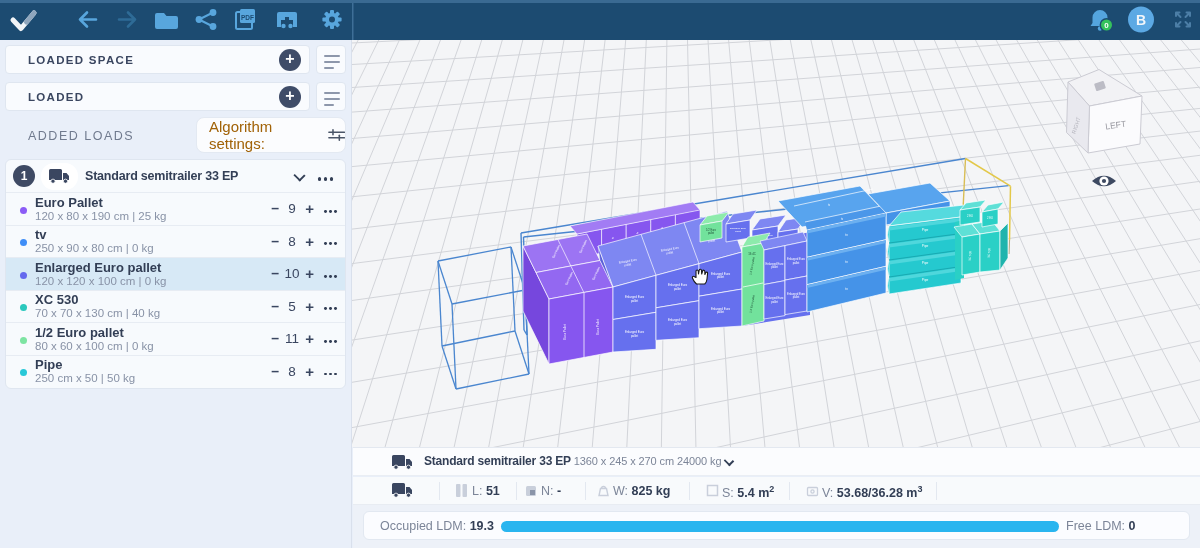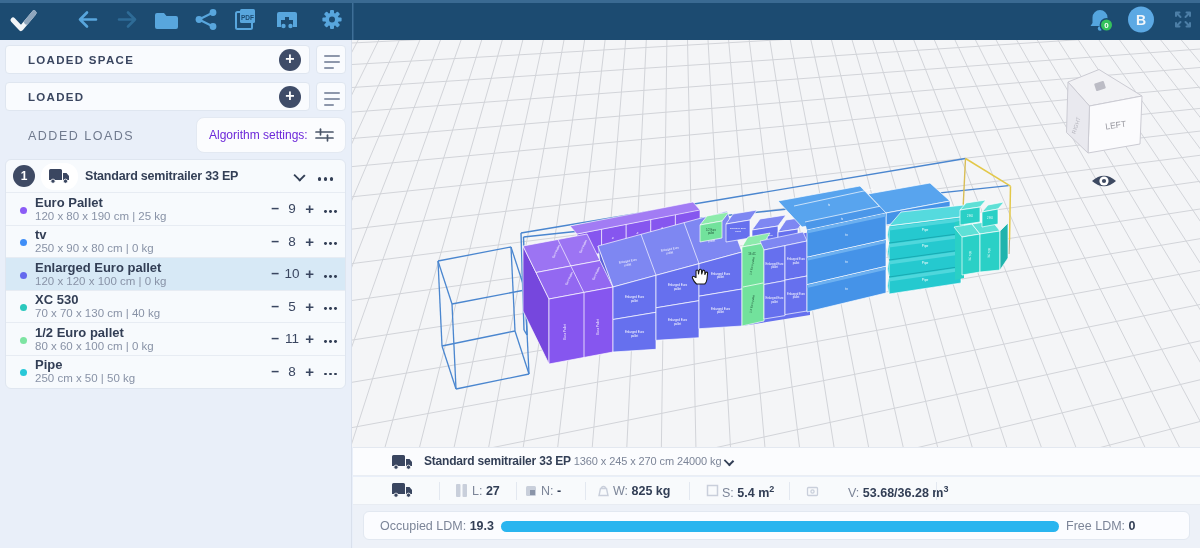--- a/index.html
+++ b/index.html
@@ -4,21 +4,21 @@
 html,body { width:1200px; height:548px; overflow:hidden; font-family:"Liberation Sans", sans-serif; background:#e9eff9; }
 .header { position:absolute; left:0; top:0; width:1200px; height:40px; }
 .sidebar { position:absolute; left:0; top:40px; width:352px; height:508px; background:#e9eff9; border-right:1px solid #d9e0ec; }
 .card { position:absolute; background:#f9fbfe; border:1px solid #dfe6f0; border-radius:4px; }
 .hcard { display:flex; align-items:center; }
 .htitle { font-size:11.5px; font-weight:700; color:#3a4660; letter-spacing:1.3px; margin-left:22px; }
 .pluscirc { position:absolute; right:8px; top:50%; margin-top:-11px; width:22px; height:22px; border-radius:50%; background:#3f4c68; color:#fff; text-align:center; line-height:20px; font-size:16px; font-weight:700; }
 .burger { position:absolute; left:7px; }
 .burger div { height:2.2px; background:#8d97ab; border-radius:2px; margin-bottom:3.6px; }
 .addedloads { position:absolute; left:28px; top:89px; font-size:12.5px; color:#707a8e; letter-spacing:1.5px; }
-.algo { position:absolute; left:196px; top:77px; width:150px; height:36px; background:#fbfcfe; border:1px solid #e3e9f2; border-radius:8px; font-size:12px; color:#6d28d9; display:flex; align-items:center; }
+.algo { position:absolute; left:196px; top:77px; width:150px; height:36px; background:#fbfcfe; border:1px solid #e3e9f2; border-radius:8px; font-size:15px; color:#a16207; display:flex; align-items:center; }
 .listcard { position:absolute; left:5px; top:119px; width:341px; height:230px; background:#f7fafd; border:1px solid #dfe6f0; border-radius:6px; overflow:hidden; }
 .listhead { height:32px; display:flex; align-items:center; position:relative; }
 .badge1 { width:22px; height:22px; border-radius:50%; background:#3e4a64; color:#fff; font-size:12px; font-weight:700; text-align:center; line-height:22px; margin-left:7px; }
 .truckpill { width:37px; height:27px; background:#ffffff; border-radius:13px; margin-left:6px; display:flex; align-items:center; justify-content:center; }
 .listtitle { font-size:12.5px; letter-spacing:-0.2px; font-weight:700; color:#333f56; margin-left:7px; }
 .chev { position:absolute; right:41px; top:11px; width:9px; height:9px; border-right:2px solid #333f56; border-bottom:2px solid #333f56; transform:rotate(45deg) scale(1,0.9); }
 .hdots { position:absolute; right:12px; top:15.5px; line-height:0; }
 .hdots i, .rowdots i { display:inline-block; width:3.2px; height:3.2px; border-radius:50%; background:#333f56; margin-left:2.6px; }
 .lrow { height:32.6px; position:relative; }
 .dot { position:absolute; left:14px; top:13.5px; width:7px; height:7px; border-radius:50%; }
@@ -491,21 +491,21 @@
         <circle cx="4" cy="12.2" r="2.1" fill="#3a4660" stroke="#fff" stroke-width="0.8"></circle>
         <circle cx="16.5" cy="12.2" r="2.1" fill="#3a4660" stroke="#fff" stroke-width="0.8"></circle>
       </svg></div>
   <div class="vsep" style="left:86px"></div>
   <svg style="position:absolute;left:102px;top:7px;" width="13" height="13" viewBox="0 0 13 13">
       <g fill="#c9cfdb">
         <rect x="1" y="0" width="4.5" height="13" rx="1"></rect>
         <rect x="7.5" y="0" width="4.5" height="13" rx="1"></rect>
       </g>
     </svg>
-  <div class="statlabel" style="position:absolute;left:119px;top:7px;">L: <span class="statval">27</span></div>
+  <div class="statlabel" style="position:absolute;left:119px;top:7px;">L: <span class="statval">51</span></div>
   <div class="vsep" style="left:163px"></div>
   <svg style="position:absolute;left:172px;top:8px;" width="12" height="12" viewBox="0 0 12 12">
       <rect x="1" y="1" width="10" height="10" rx="1.5" fill="#c9cfdb"></rect>
       <rect x="5" y="5" width="5" height="5" fill="#8a94a8"></rect>
     </svg>
   <div class="statlabel" style="position:absolute;left:188px;top:7px;">N: <span class="statval">-</span></div>
   <div class="vsep" style="left:232px"></div>
   <svg style="position:absolute;left:244px;top:7px;" width="13" height="13" viewBox="0 0 13 13">
       <g stroke="#c9cfdb" stroke-width="1.4" fill="none">
         <path d="M 2 11.5 h 9 l -1.5 -7 h -6 z"></path>
@@ -518,21 +518,21 @@
       <rect x="1.5" y="1.5" width="10" height="10" fill="none" stroke="#c9cfdb" stroke-width="1.5"></rect>
     </svg>
   <div class="statlabel" style="position:absolute;left:369px;top:7px;">S: <span class="statval">5.4 m<sup>2</sup></span></div>
   <div class="vsep" style="left:436px"></div>
   <svg style="position:absolute;left:453px;top:7px;" width="13" height="13" viewBox="0 0 13 13">
       <g fill="none" stroke="#c9cfdb" stroke-width="1.3">
         <rect x="1.5" y="3.5" width="10" height="8" rx="1"></rect>
         <circle cx="6.5" cy="7.5" r="1.6"></circle>
       </g>
     </svg>
-  <div class="statlabel" style="position:absolute;left:495px;top:7px;">V: <span class="statval">53.68/36.28 m<sup>3</sup></span></div>
+  <div class="statlabel" style="position:absolute;left:469px;top:7px;">V: <span class="statval">53.68/36.28 m<sup>3</sup></span></div>
   <div class="vsep" style="left:583px"></div>
 </div>
 <div class="bpanel3">
   <div class="ldmcard">
     <span class="ldmtext" style="left:16px;">Occupied LDM: <b style="color:#323e55">19.3</b></span>
     <div class="ldmbar"></div>
     <span class="ldmtext" style="left:702px;">Free LDM: <b style="color:#323e55">0</b></span>
   </div>
 </div>
 </body></html>

